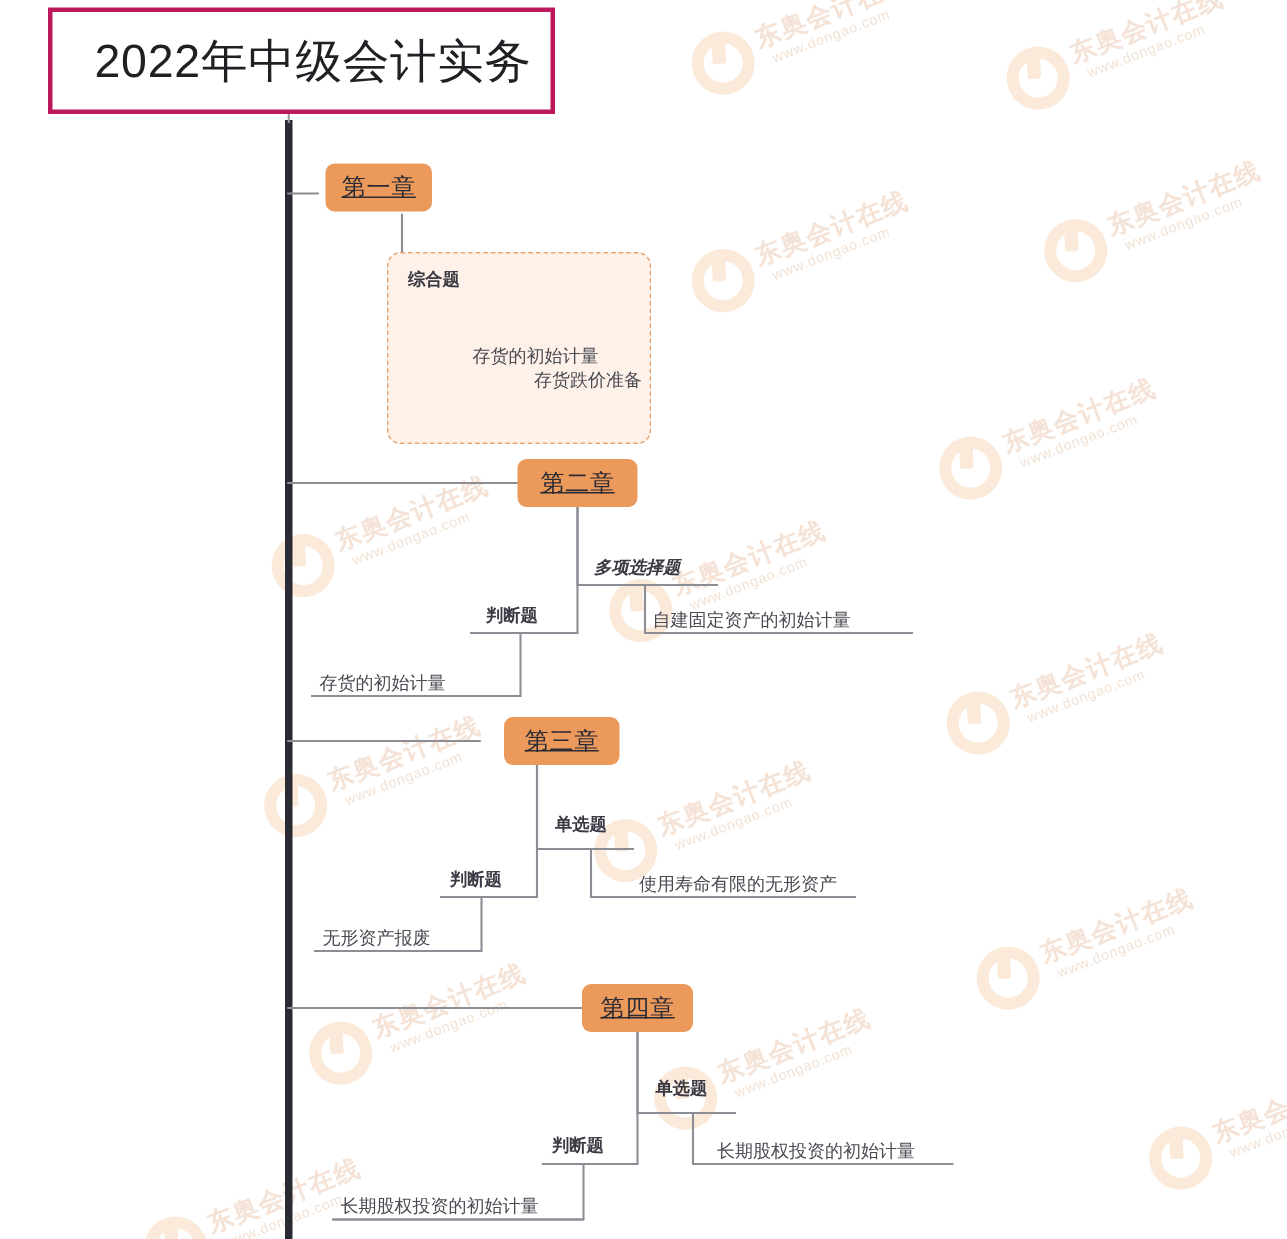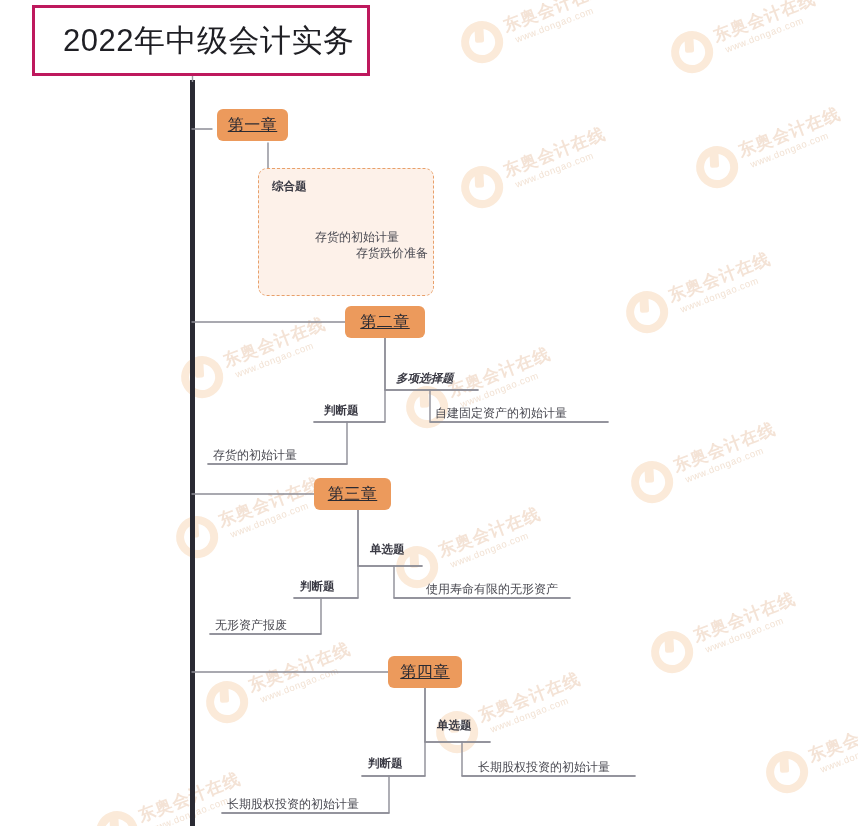--- a/index.html
+++ b/index.html
@@ -250,21 +250,21 @@
     <div class="leaf norm" style="left:315px; top:245px;margin-left:41px;">存货跌价准备</div>
 
     <div class="chapter-box" style="left:345px; top:306px; width:80px; height:32px;">
       <span class="chapter-text">第二章</span>
     </div>
     <div class="leaf bold" style="left:396px; top:371px;font-style:italic;">多项选择题</div>
     <div class="leaf norm" style="left:435px; top:405px;">自建固定资产的初始计量</div>
     <div class="leaf bold" style="left:324px; top:403px;">判断题</div>
     <div class="leaf norm" style="left:213px; top:447px;">存货的初始计量</div>
 
-    <div class="chapter-box" style="left:314px; top:478px; width:77px; height:32px;">
+    <div class="chapter-box" style="left:336px; top:478px; width:77px; height:32px;">
       <span class="chapter-text">第三章</span>
     </div>
     <div class="leaf bold" style="left:370px; top:542px;">单选题</div>
     <div class="leaf norm" style="left:410px; top:581px;margin-left:16px;">使用寿命有限的无形资产</div>
     <div class="leaf bold" style="left:300px; top:579px;">判断题</div>
     <div class="leaf norm" style="left:215px; top:617px;">无形资产报废</div>
 
     <div class="chapter-box" style="left:388px; top:656px; width:74px; height:32px;">
       <span class="chapter-text">第四章</span>
     </div>

